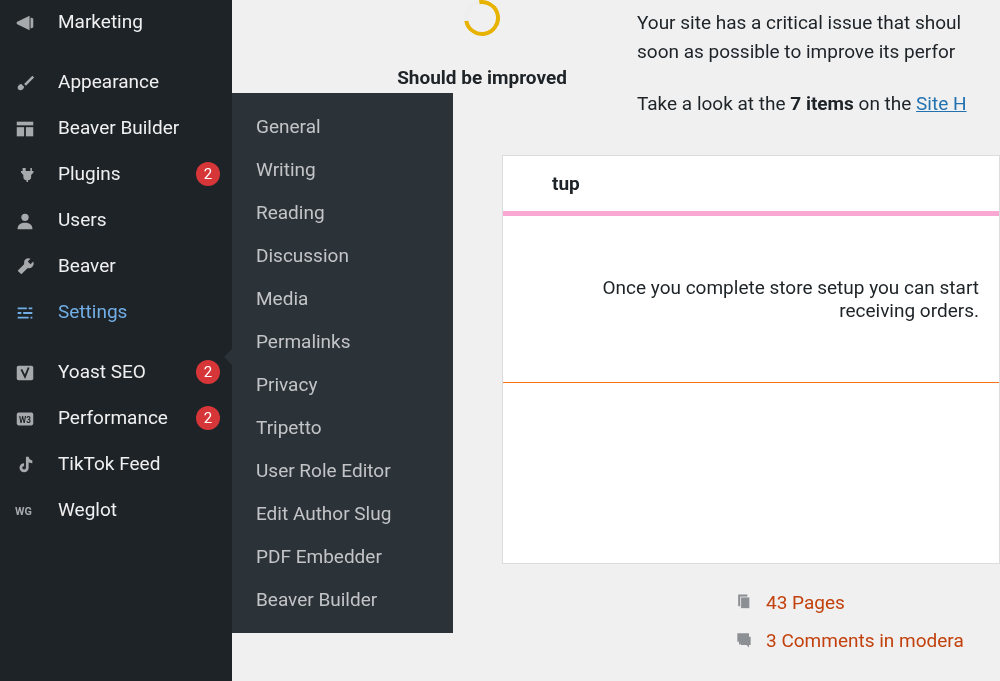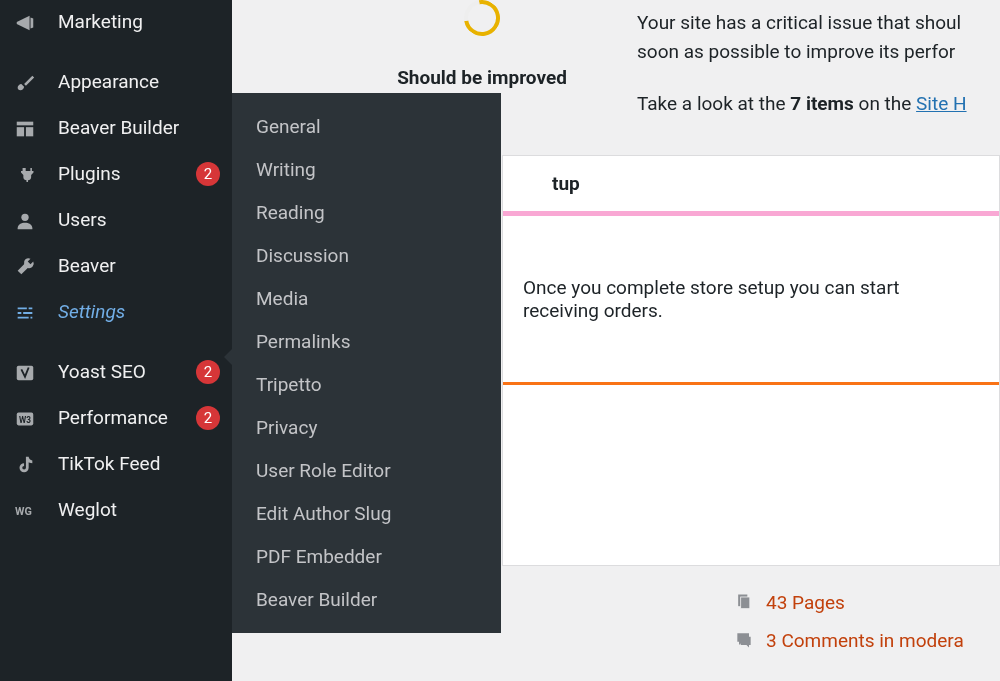--- a/index.html
+++ b/index.html
@@ -22,21 +22,21 @@
   }
   .sidebar-item {
     display: flex;
     align-items: flex-start;
     padding: 10px 12px;
     font-size: 19px;
     color: #f0f0f1;
     cursor: pointer;
     position: relative;
   }
-  .sidebar-item.active { color: #72aee6; font-style: italic; }
+  .sidebar-item.active { color: #72aee6; }
   .sidebar-item .icon {
     width: 26px; height: 26px;
     margin-right: 20px;
     display: flex; align-items: center; justify-content: center;
     flex-shrink: 0;
   }
   .sidebar-item .label { flex: 1; }
   .badge {
     background: #d63638;
     color: #fff;
@@ -44,21 +44,21 @@
     width: 24px; height: 24px;
     font-size: 15px;
     display: flex; align-items: center; justify-content: center;
     margin-left: 6px;
   }
   .sidebar-sep { height: 14px; }
   .flyout {
     position: absolute;
     left: 232px;
     top: 93px;
-    width: 269px;
+    width: 221px;
     background: #2c3338;
     color: #c3c4c7;
     padding: 12px 0;
   }
   .flyout::before {
     content: "";
     position: absolute;
     left: -8px;
     top: 256px;
     border-top: 8px solid transparent;
@@ -125,23 +125,23 @@
     padding: 16px 20px;
     font-size: 19px;
     font-weight: 700;
     color: #1d2327;
     text-align: left;
   }
   .panel-body {
     padding: 60px 20px 60px 20px;
     font-size: 19px;
     color: #1d2327;
-    text-align: left;
+    text-align: right;
     position: relative;
-    border-bottom: 3px solid #f97316;
+    border-bottom: 1px solid #f97316;
   }
   .store-msg { margin-left: 0; }
   .stats {
     position: absolute;
     left: 500px; top: 590px;
     font-size: 19px;
   }
   .stat-row {
     display: flex; align-items: center;
     color: #c2410c;
@@ -274,22 +274,22 @@
 
 </div>
 
 <div class="flyout">
   <div class="flyout-item">General</div>
   <div class="flyout-item">Writing</div>
   <div class="flyout-item">Reading</div>
   <div class="flyout-item">Discussion</div>
   <div class="flyout-item">Media</div>
   <div class="flyout-item">Permalinks</div>
+  <div class="flyout-item">Privacy</div>
   <div class="flyout-item">Tripetto</div>
-  <div class="flyout-item">Privacy</div>
   <div class="flyout-item">User Role Editor</div>
   <div class="flyout-item">Edit Author Slug</div>
   <div class="flyout-item">PDF Embedder</div>
   <div class="flyout-item">Beaver Builder</div>
 </div>
 
 <div class="content">
 
   <div class="health-block">
     <span class="health-circle"></span>

